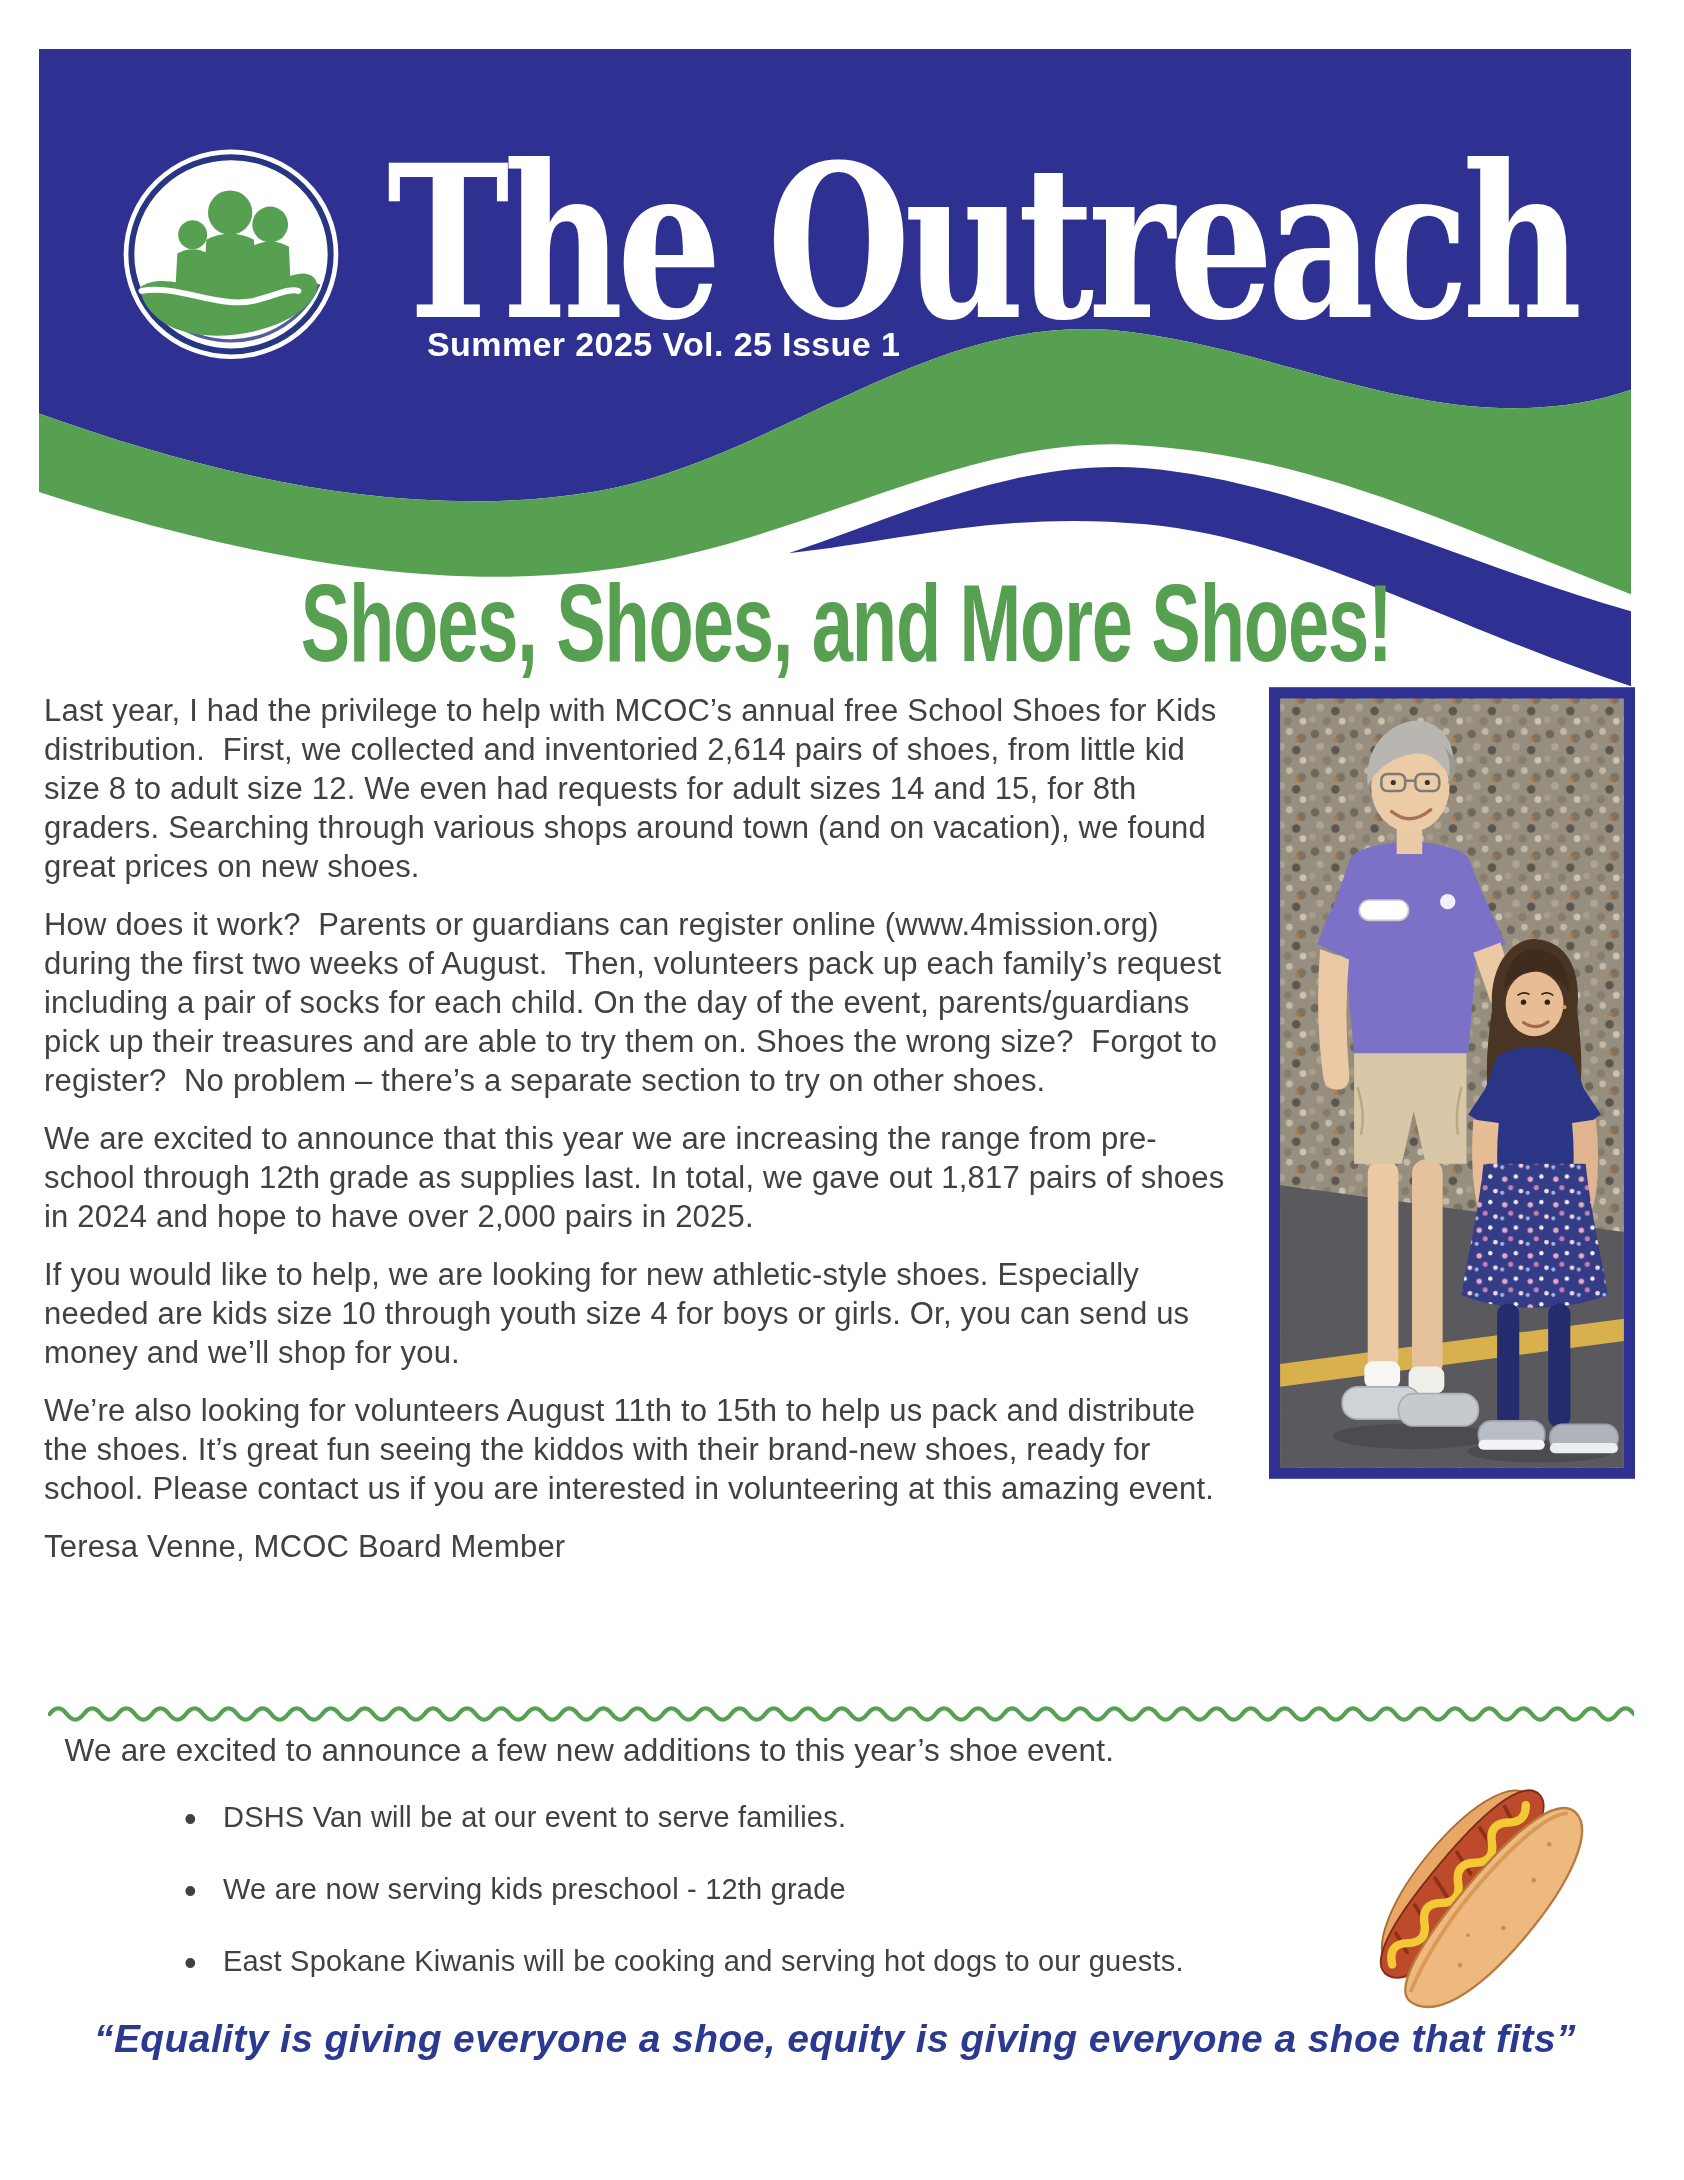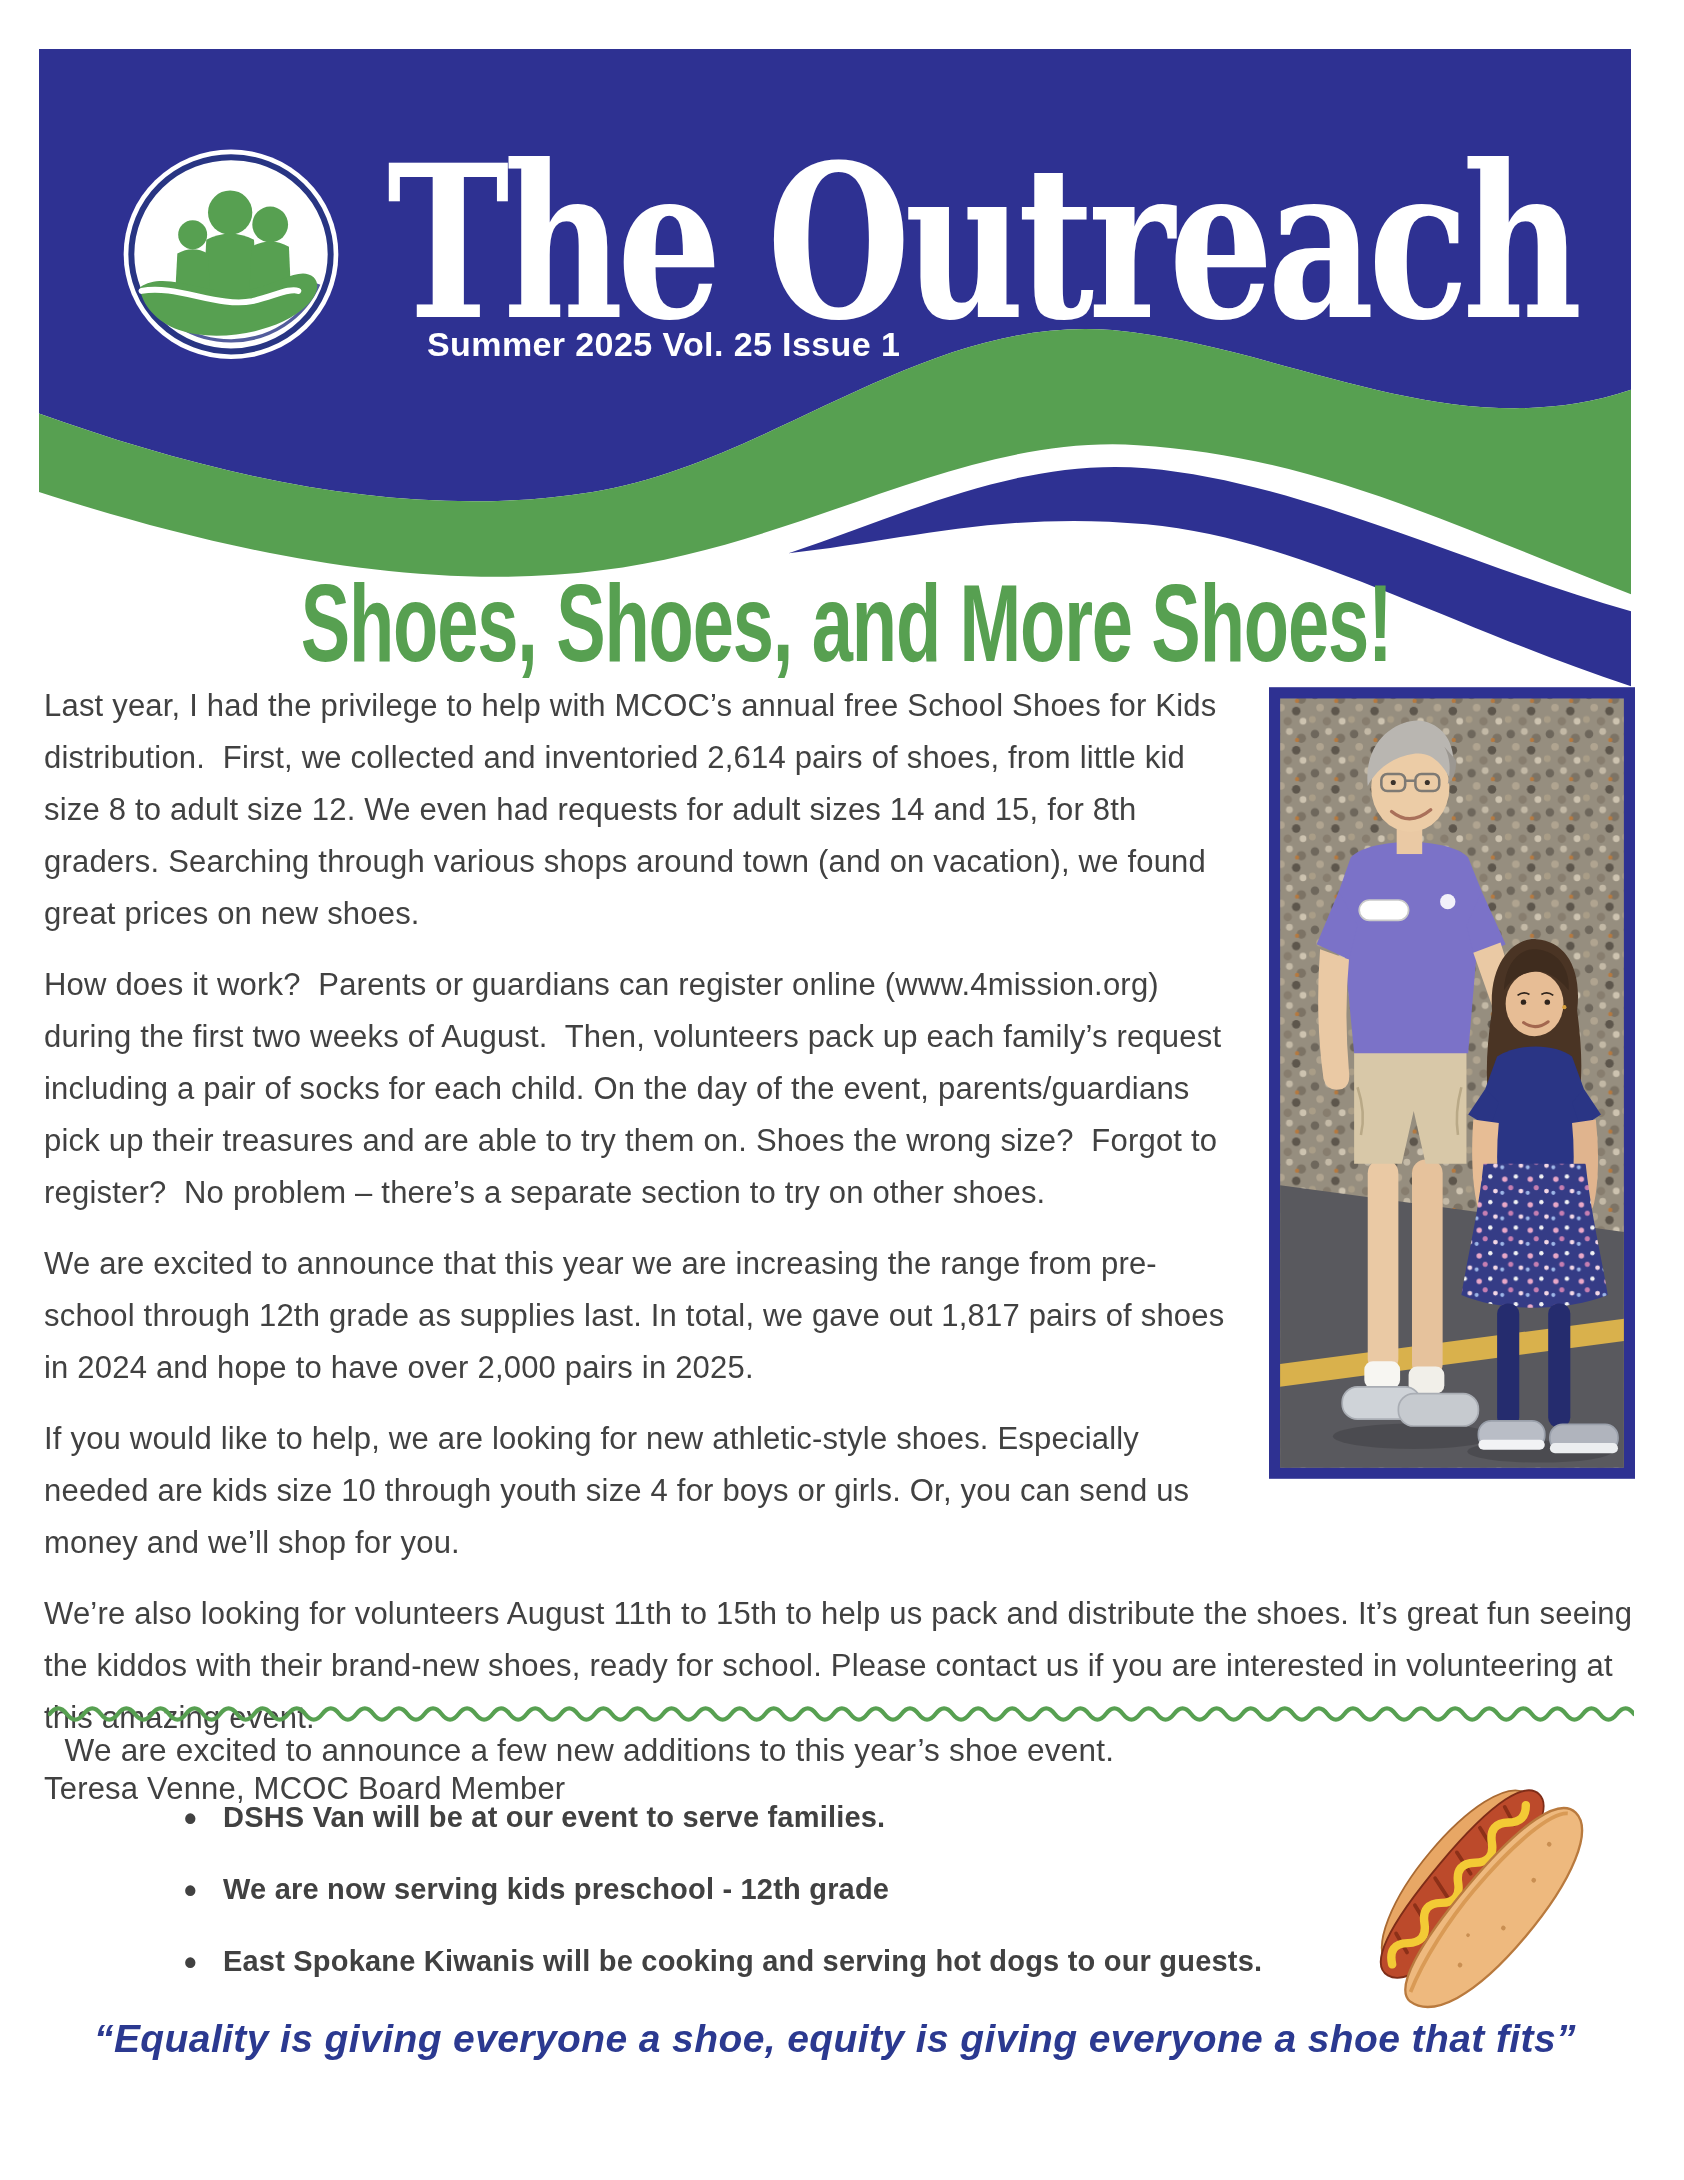--- a/index.html
+++ b/index.html
@@ -34,30 +34,30 @@
   .article{position:absolute;left:44px;top:566px;width:1591px;}
   .display-heading{margin:0;text-align:center;line-height:1.05;}
   .display-heading>span{
     display:inline-block;transform:scaleX(.68);transform-origin:center top;
     font-weight:bold;color:var(--brand-green);white-space:nowrap;letter-spacing:-1.7px;
   }
   .headline-1>span{font-size:109px;}
   .photo-fig{float:right;width:366px;height:792px;margin:6.8px 0 19px 32px;}
   .photo-fig svg{display:block;width:100%;height:100%;}
   p.copy{
-    font-size:31px;line-height:52px;margin:0 0 19px;color:var(--body-text);
+    font-size:31px;line-height:39px;margin:11px 0 19px;color:var(--body-text);
     letter-spacing:0.2px;white-space:pre-wrap;
   }
   
   .squiggle{position:absolute;left:48px;top:1702px;width:1586px;height:24px;}
   
   .section-2{position:absolute;left:39px;top:1714px;width:1592px;}
   .headline-2>span{font-size:107px;}
   .intro{font-size:31.5px;line-height:1.25;margin:17px 0 0 25.6px;color:var(--body-text);letter-spacing:0.2px;}
-  .bullets{list-style:none;margin:31px 0 5px 145px;padding:0;font-weight:bold;}
+  .bullets{list-style:none;margin:31px 0 5px 145px;padding:0;}
   .bullets li{
     font-size:29px;color:var(--body-text);margin-bottom:39px;
     position:relative;padding-left:39px;letter-spacing:0.2px;
   }
   .bullets li::before{content:"\2022";position:absolute;left:0;top:-3.4px;font-size:36px;color:var(--body-text);}
   .closing-quote{
     margin:5.1px 17px 0;text-align:center;font-size:39px;font-weight:bold;font-style:italic;
     color:var(--quote-blue);letter-spacing:0.4px;
   }
   .hotdog{position:absolute;right:12px;top:34px;width:281px;height:294px;}

